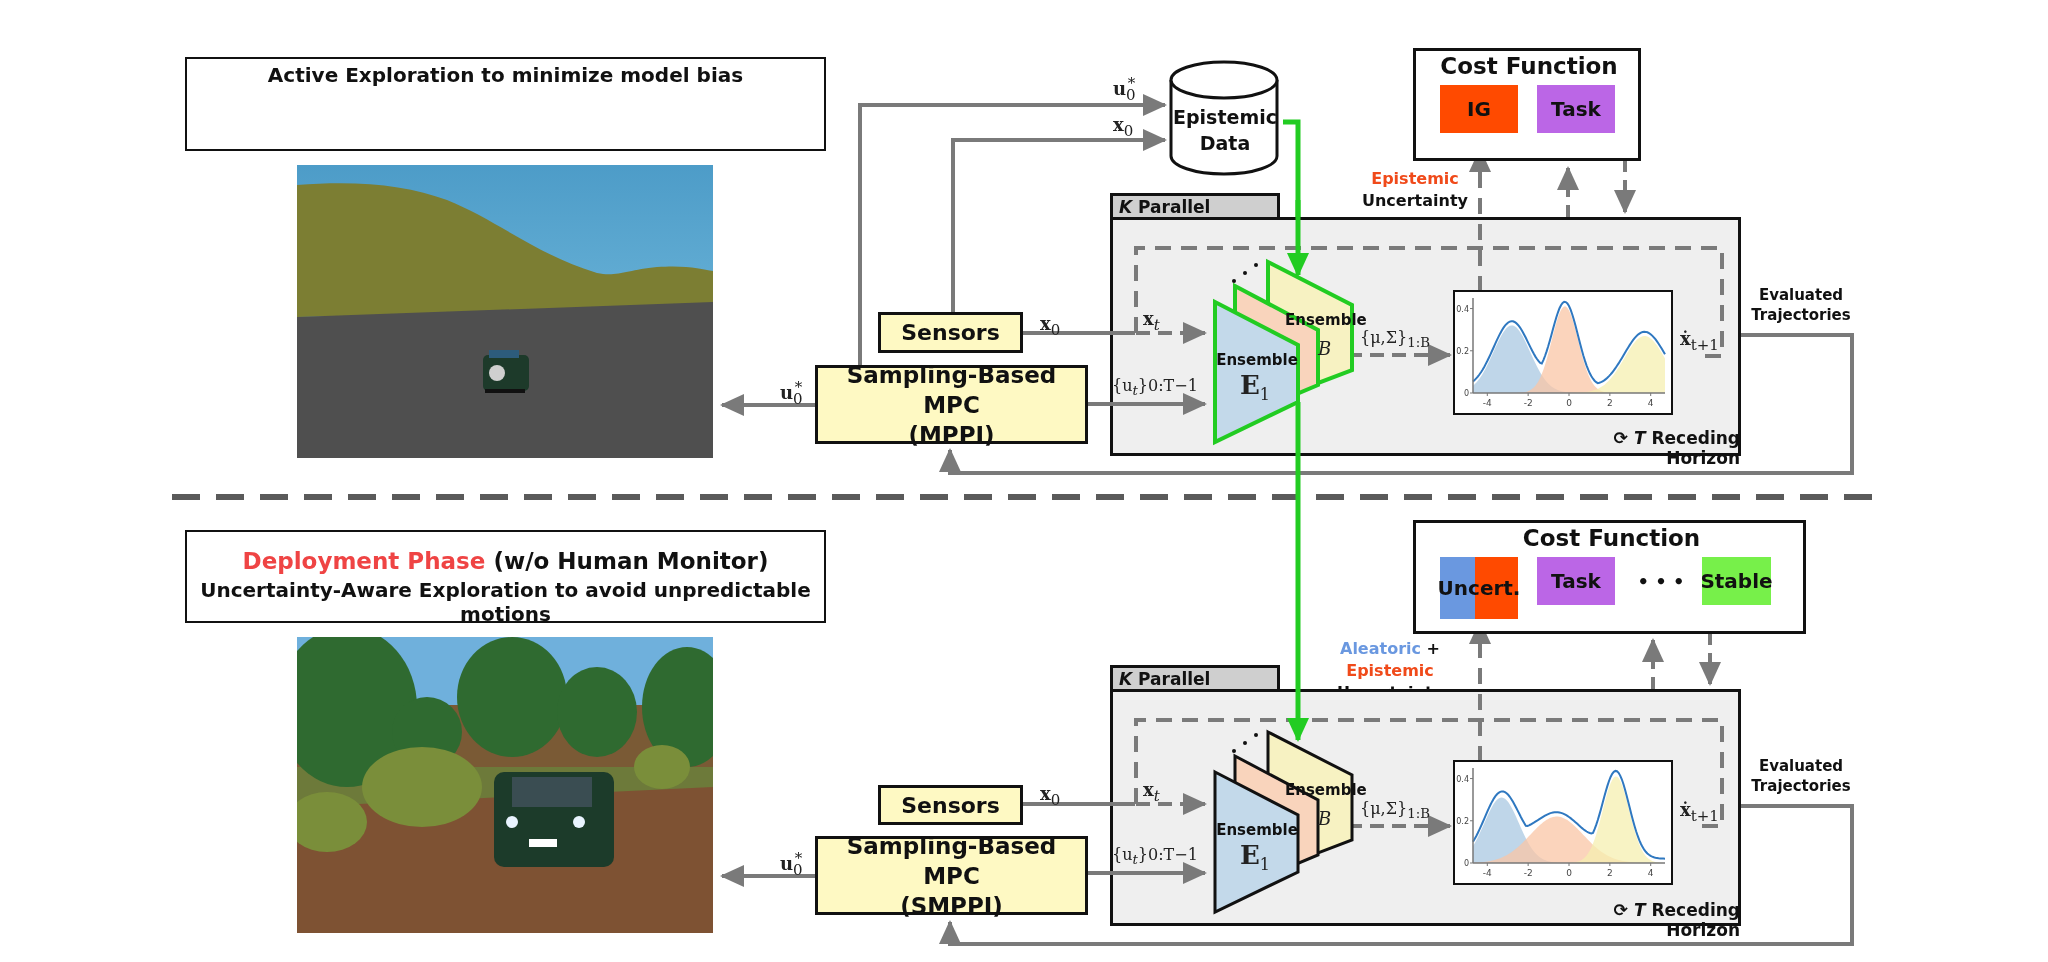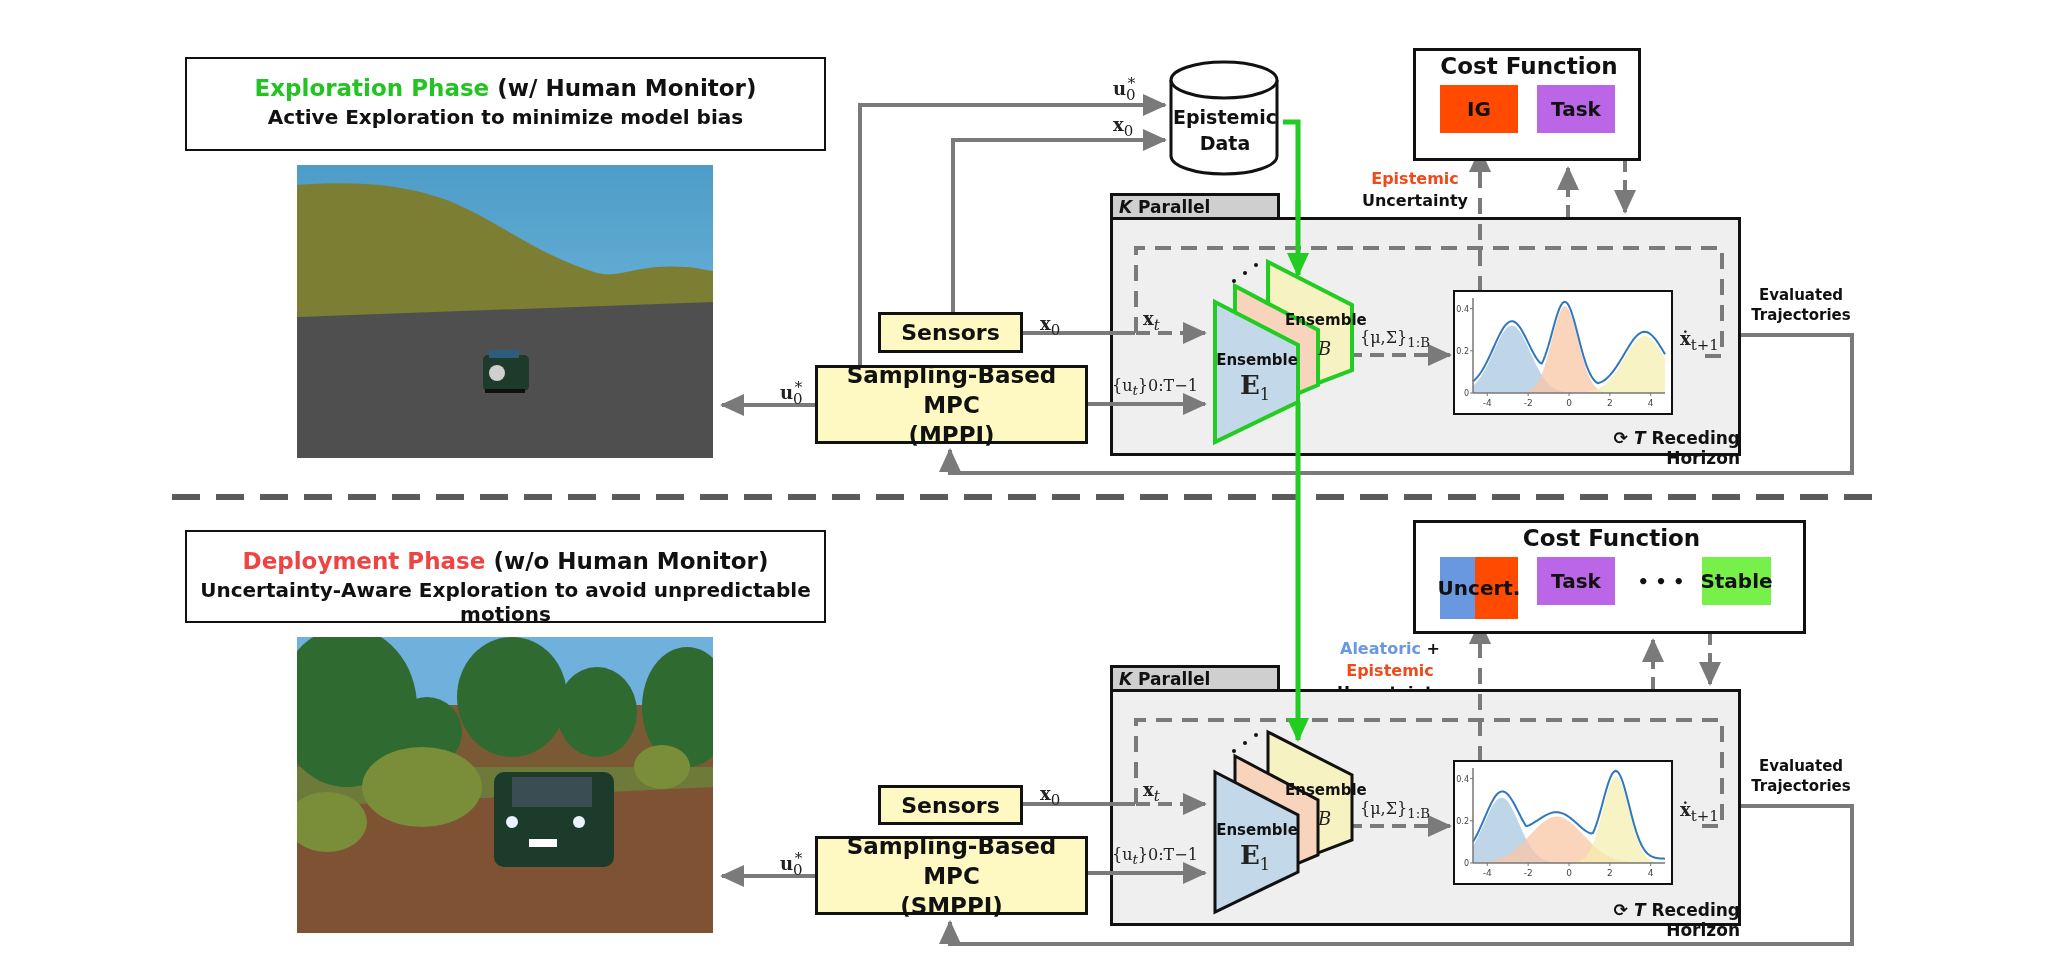--- a/index.html
+++ b/index.html
@@ -67,23 +67,20 @@
   <path d="M1740,806 L1852,806 L1852,944 L950,944 L950,922" fill="none" stroke="#7a7a7a" stroke-width="4" marker-end="url(#agb)"></path>
   <path d="M1480,840 L1480,622" fill="none" stroke="#7a7a7a" stroke-width="4" stroke-dasharray="16,10" marker-end="url(#agb)"></path>
   <path d="M1653,689 L1653,640" fill="none" stroke="#7a7a7a" stroke-width="4" stroke-dasharray="12,8" marker-end="url(#agb)"></path>
   <path d="M1710,633 L1710,684" fill="none" stroke="#7a7a7a" stroke-width="4" stroke-dasharray="12,8" marker-end="url(#agb)"></path>
 
   <path d="M1283,122 L1298,122 L1298,270" fill="none" stroke="#22cc22" stroke-width="5" marker-end="url(#agr)"></path>
   <path d="M1298,380 L1298,740" fill="none" stroke="#22cc22" stroke-width="5" marker-end="url(#agr)"></path>
 </svg>
 
 <div class="phase-box" style="left:185px; top:57px; width:641px; height:94px;">
-  <div class="phase-title">
-    <span style="color:#22c322">Exploration Phase</span><span> (w/ Human Monitor)</span>
-  </div>
   <div class="phase-sub">Active Exploration to minimize model bias</div>
 </div>
 
 <div class="photo" style="left:297px; top:165px; width:416px; height:293px;">
   <svg width="416" height="293">
     <defs>
       <linearGradient id="sky1" x1="0" y1="0" x2="0" y2="1">
           <stop offset="0" stop-color="#4d9cc8"></stop>
           <stop offset="1" stop-color="#7ec3e3"></stop>
         </linearGradient>

